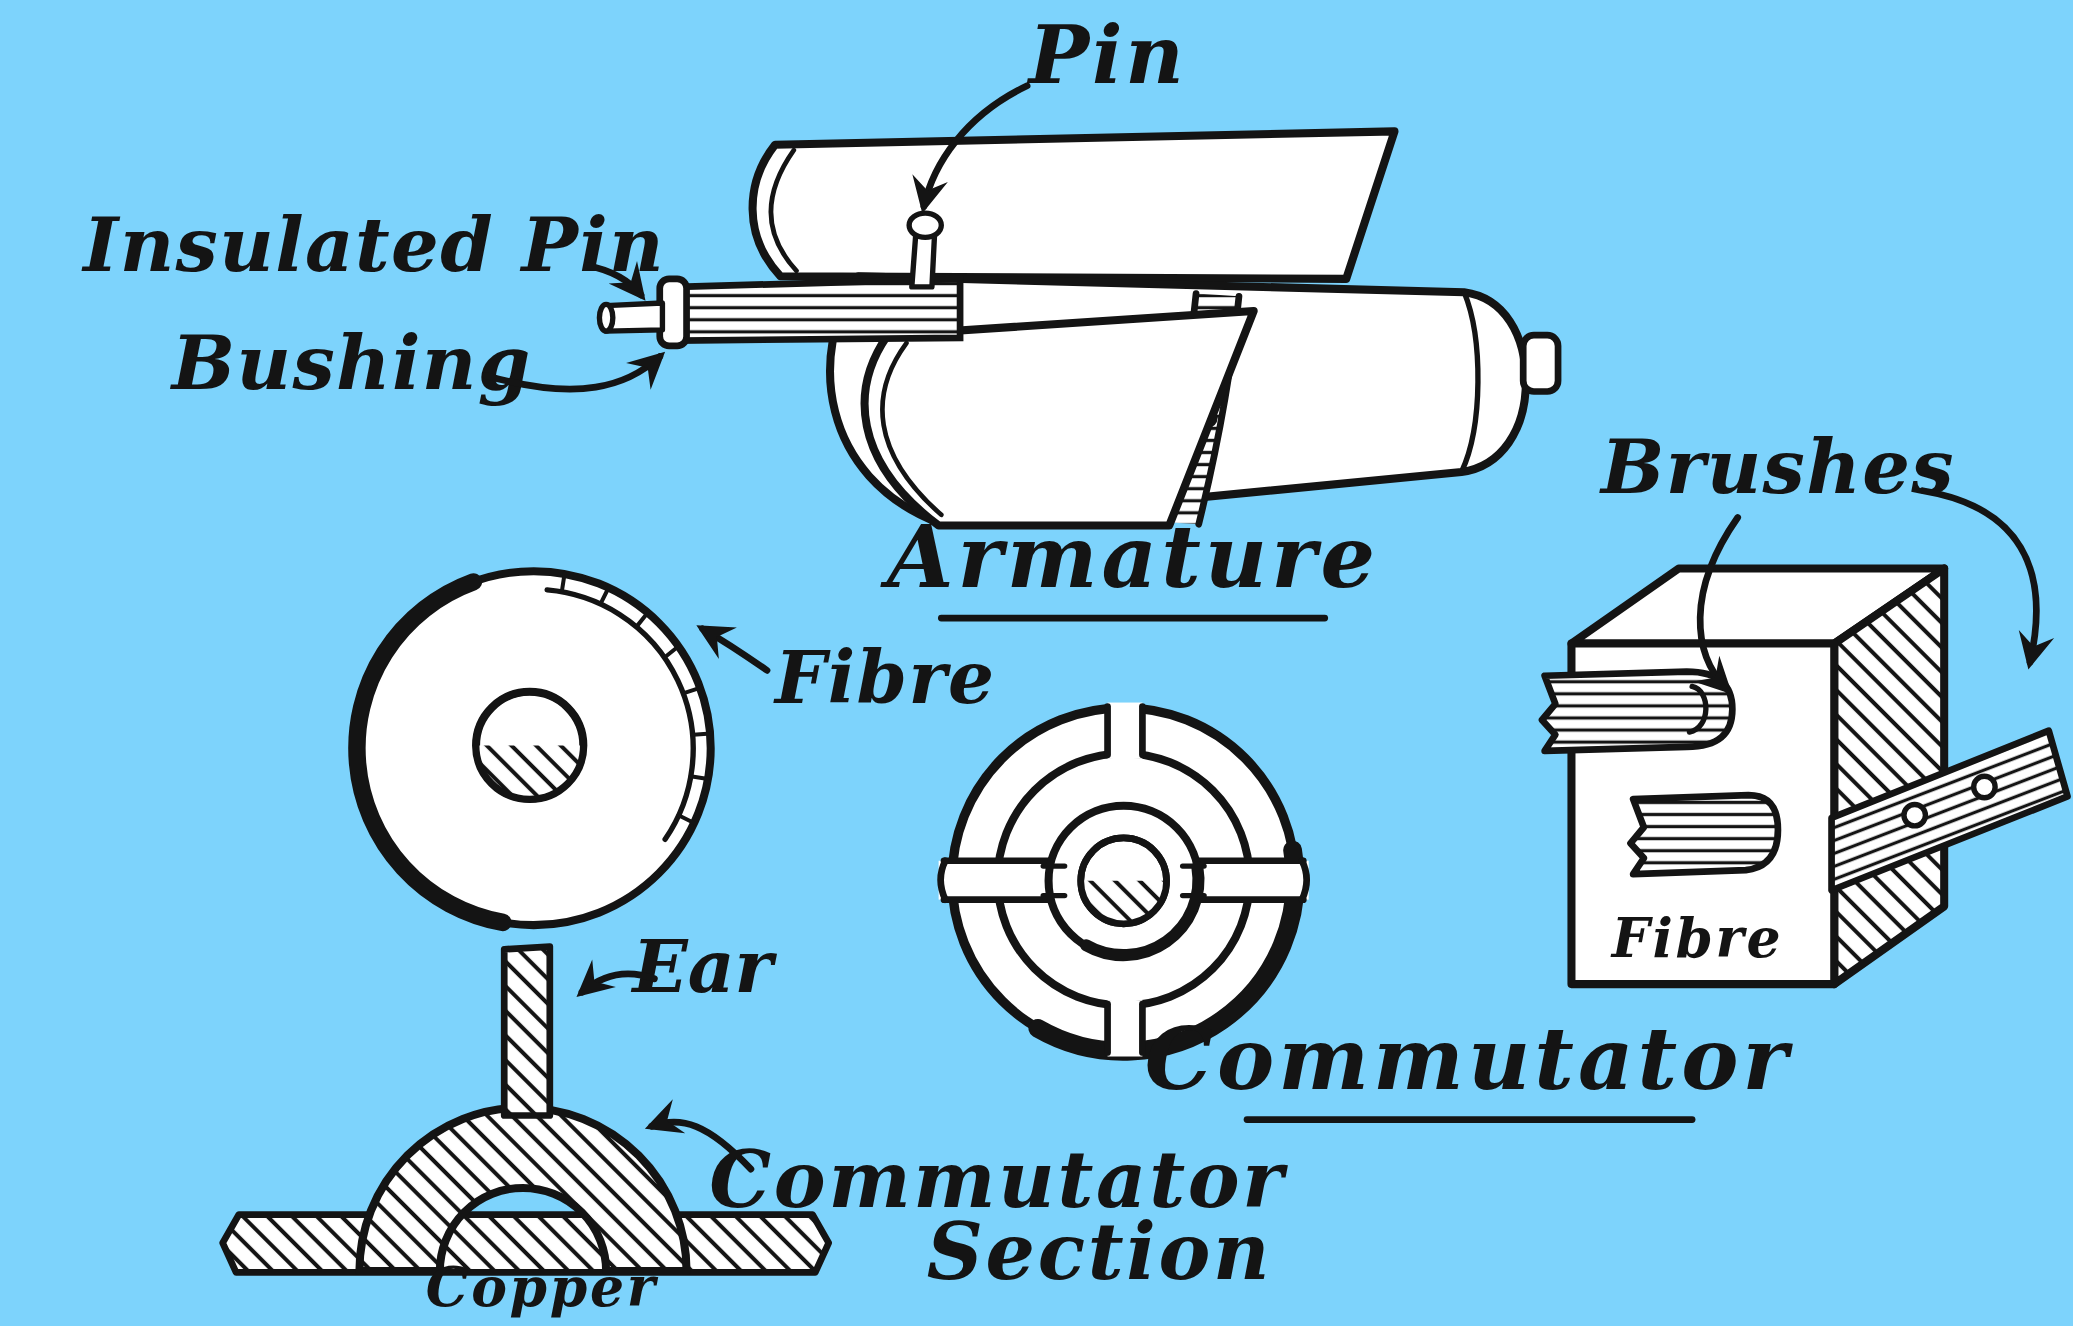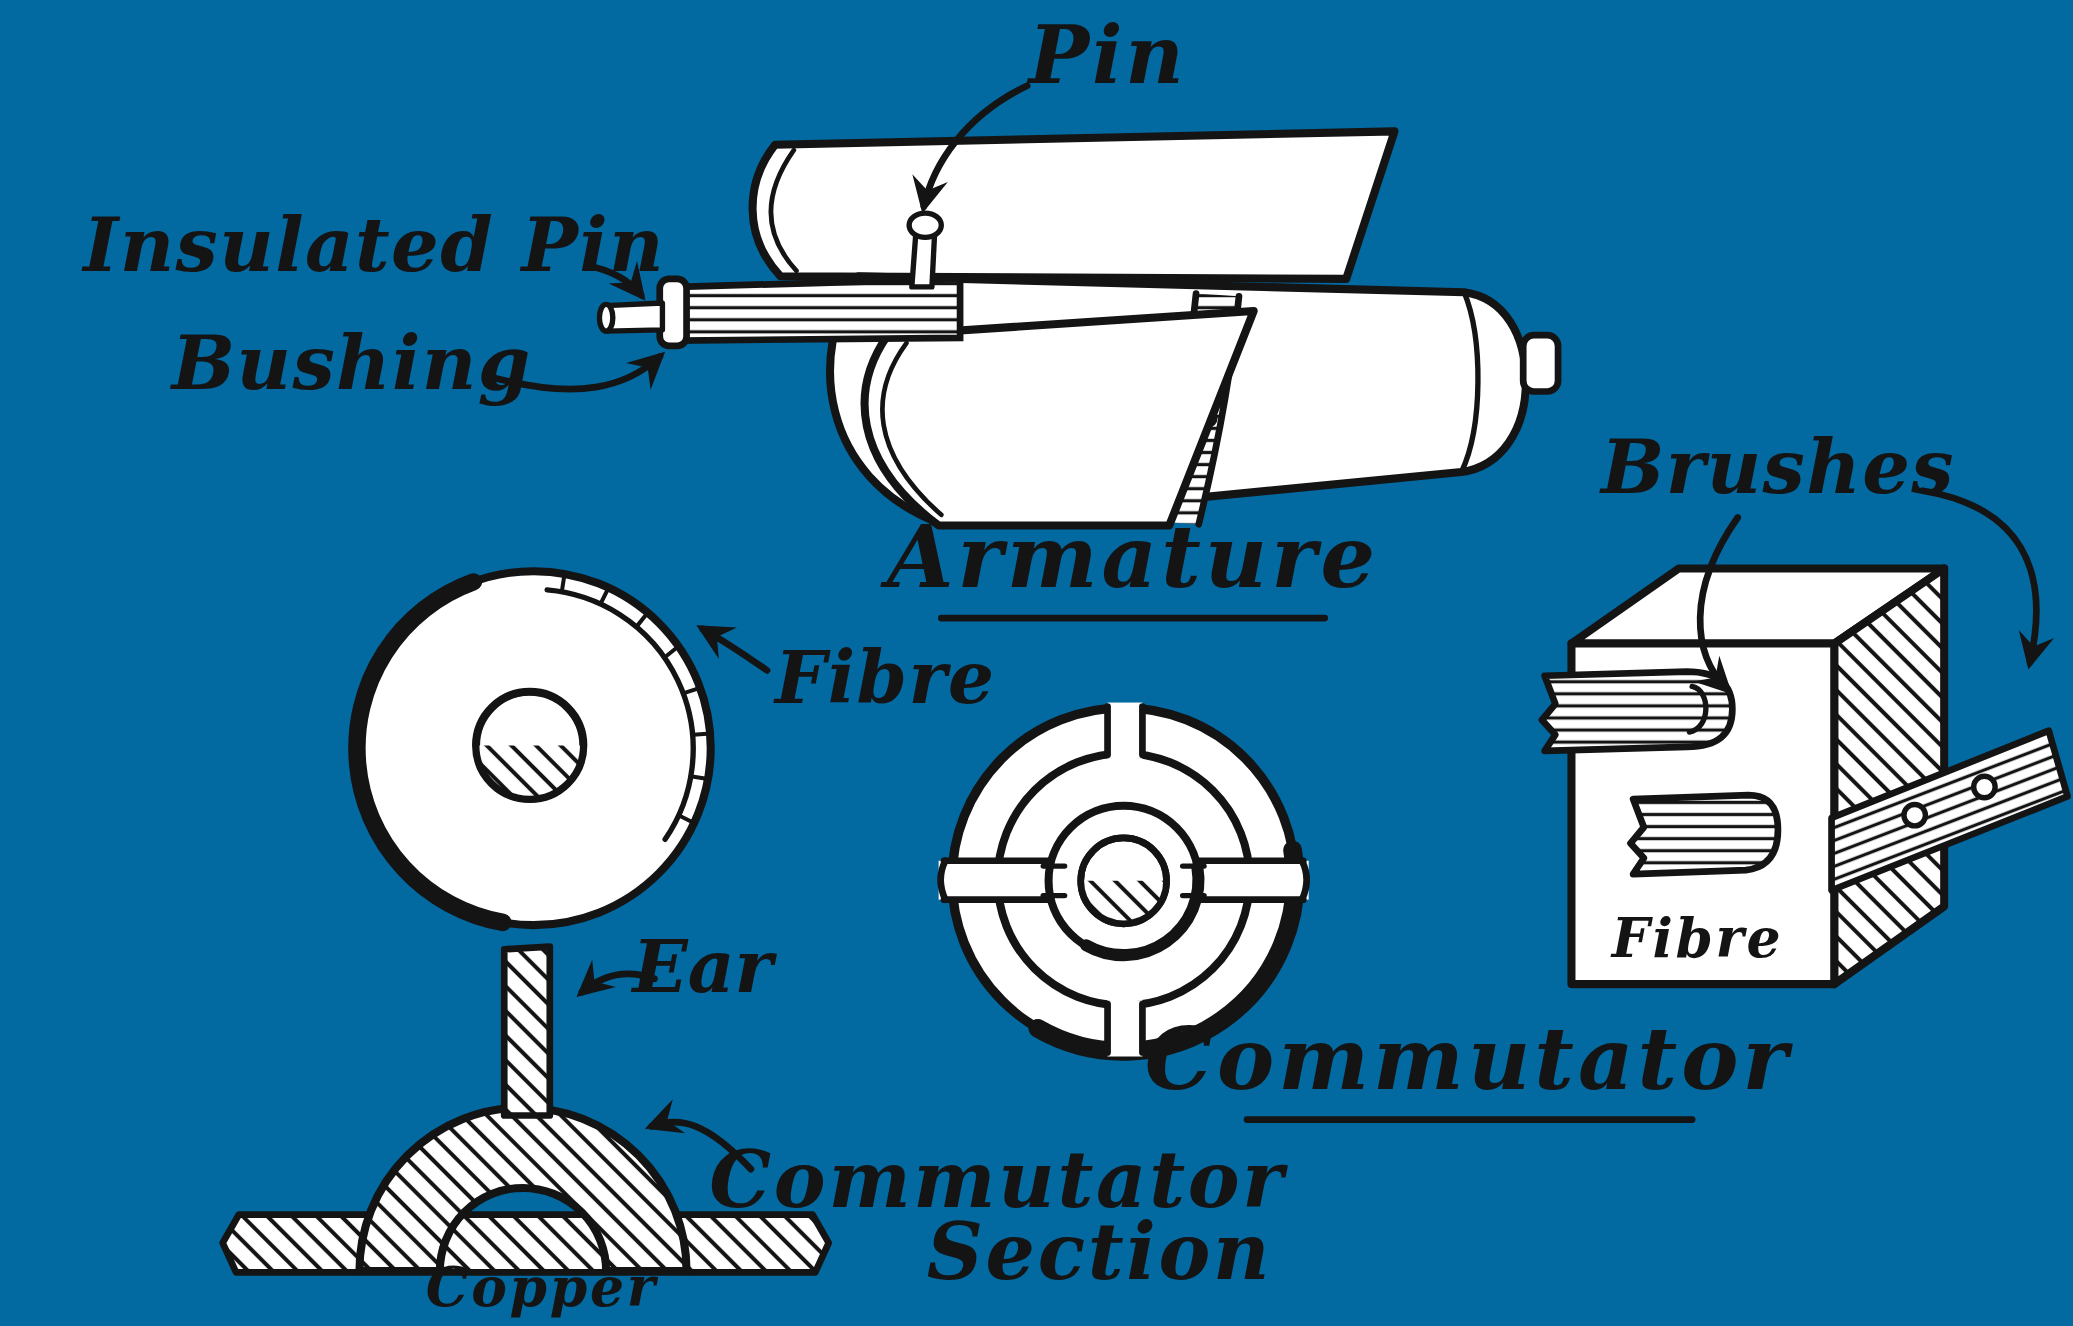--- a/index.html
+++ b/index.html
@@ -4,21 +4,21 @@
 <style>
   html, body {
     margin: 0;
     padding: 0;
     background: #ffffff;
   }
   .page {
     position: relative;
     width: 2073px;
     height: 1326px;
-    background: #0369a1;
+    background: #7dd3fc;
     overflow: hidden;
   }
   .page svg {
     display: block;
     width: 100%;
     height: 100%;
   }
   text {
     font-family: "DejaVu Serif", serif;
     font-style: italic;

